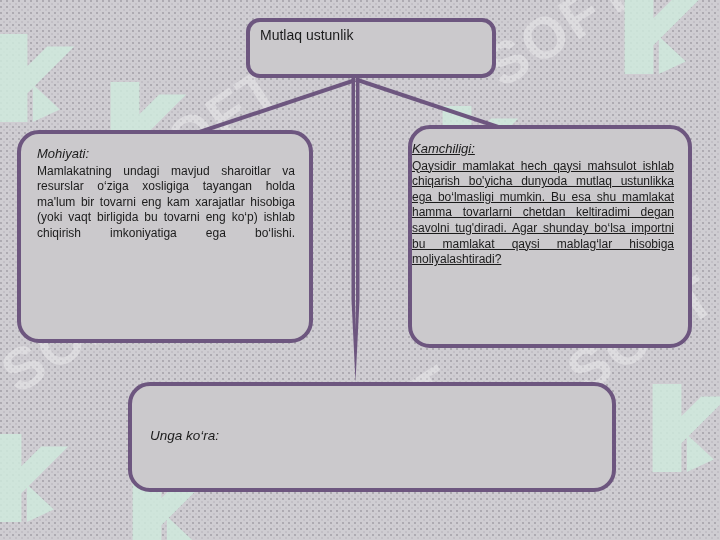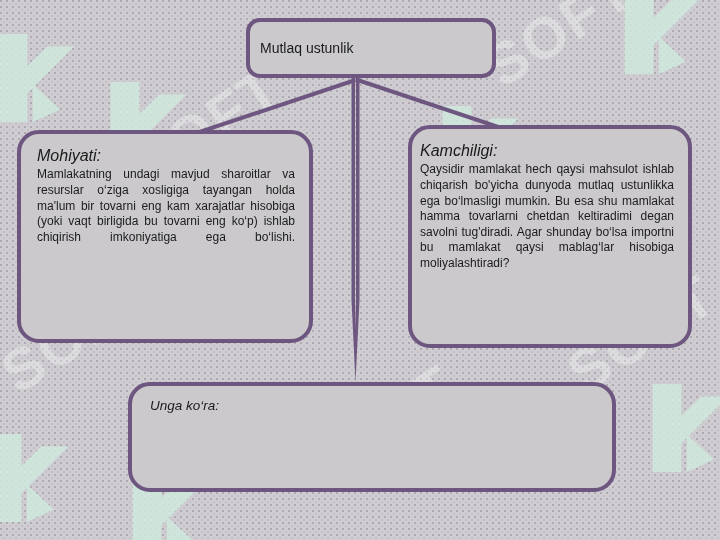--- a/index.html
+++ b/index.html
@@ -63,21 +63,21 @@
     background: #cbc9cc;
     border: 4px solid #6d567f;
     border-radius: 22px;
     color: #1b1b1b;
   }
   .node .inner {
     padding: 9px 12px 8px 12px;
   }
   .node-title {
     font-style: italic;
-    font-size: 16px;
+    font-size: 13px;
     line-height: 1.28;
     margin: 0 0 1px 0;
     white-space: nowrap;
   }
   .node-body {
     font-size: 12px;
     line-height: 1.30;
     text-align: justify;
     text-justify: inter-word;
     margin: 0;
@@ -89,50 +89,50 @@
     width: 100%;
   }
 
   #node-root {
     left: 246px;
     top: 18px;
     width: 250px;
     height: 60px;
     border-radius: 14px;
   }
-  #node-root .inner { padding: 17px 10px; }
+  #node-root .inner { padding: 4px 10px; }
   #node-root .node-body {
     font-size: 14px;
     text-align: left;
   }
 
   #node-essence {
     left: 17px;
     top: 130px;
     width: 296px;
     height: 213px;
   }
   #node-essence .inner { padding: 12px 14px 10px 16px; }
 
   #node-drawback {
     left: 408px;
     top: 125px;
     width: 284px;
     height: 223px;
   }
-  #node-drawback .inner { padding: 12px 14px 10px 8px; }
+  #node-drawback .inner { padding: 12px 14px 10px 0; text-decoration: underline; }
 
   #node-conclusion {
     left: 128px;
     top: 382px;
     width: 488px;
     height: 110px;
   }
   #node-conclusion .inner { padding: 11px 16px 10px 18px; }
-  #node-conclusion .node-title { font-size: 13.5px; }
+  #node-conclusion .node-title { font-size: 13.5px; margin-top: 30px; }
 </style>
 </head>
 <body>
 
 <div id="canvas">
 
   <div class="wm-layer">
 
     <span class="wm-soft" style="left:-6px; top:300px;">SOFT</span>
     <span class="wm-soft" style="left:125px; top:92px;">SOFT</span>

